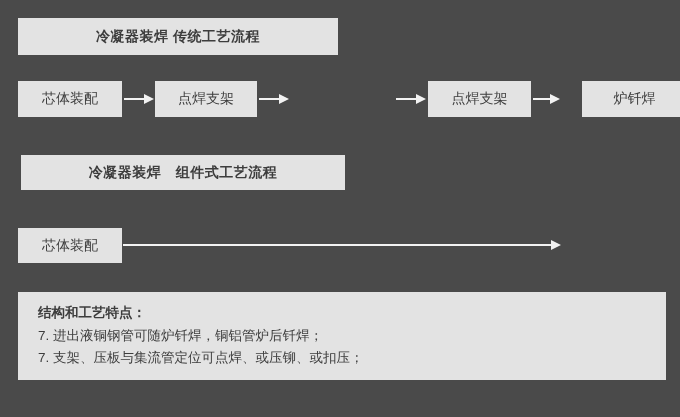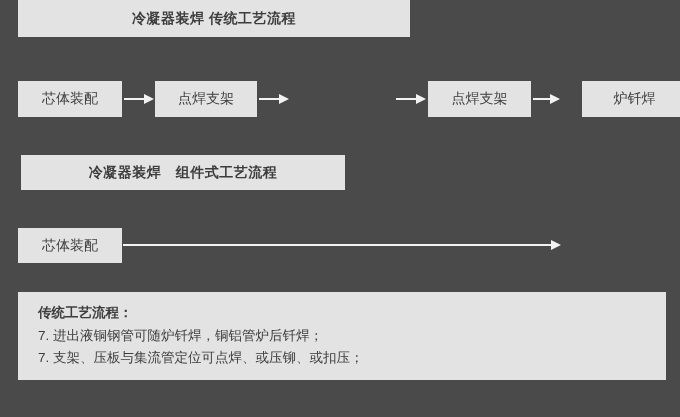--- a/index.html
+++ b/index.html
@@ -17,21 +17,21 @@
     color: #3d3d3d;
     display: flex;
     align-items: center;
     justify-content: center;
     font-size: 14px;
     white-space: nowrap;
   }
   .title-box { font-weight: bold; letter-spacing: 0.5px; }
 
   
-  #title1 { left: 18px; top: 0;  width: 392px; height: 37px; }
+  #title1 { left: 18px; top: 18px;  width: 320px; height: 37px; }
   #r1b1   { left: 18px;  top: 81px; width: 104px; height: 36px; }
   #r1b2   { left: 155px; top: 81px; width: 102px; height: 36px; }
   #r1b3   { left: 291px; top: 81px; width: 103px; height: 36px; }
   #r1b4   { left: 428px; top: 81px; width: 103px; height: 36px; }
   #r1b5   { left: 562px; top: 81px; width: 105px; height: 36px; margin-left: 20px; }
 
   
   #title2 { left: 21px; top: 155px; width: 324px; height: 35px; }
   #r2b1   { left: 18px;  top: 228px; width: 104px; height: 35px; }
   #r2b2   { left: 564px; top: 228px; width: 103px; height: 35px; }
@@ -98,18 +98,18 @@
 
   <div class="lightbox title-box" id="title2">冷凝器装焊　组件式工艺流程</div>
 
   <div class="lightbox" id="r2b1">芯体装配</div>
   <div class="arrow" id="a5">
     <div class="shaft"></div>
     <div class="head"></div>
   </div>
 
   <div id="notes">
-    <p class="notes-heading">传统工艺流程：</p>
+    <p class="notes-heading">结构和工艺特点：</p>
     <p class="notes-item">7. 进出液铜钢管可随炉钎焊，铜铝管炉后钎焊；</p>
     <p class="notes-item">7. 支架、压板与集流管定位可点焊、或压铆、或扣压；</p>
   </div>
 
 </div>
 
 </body></html>

